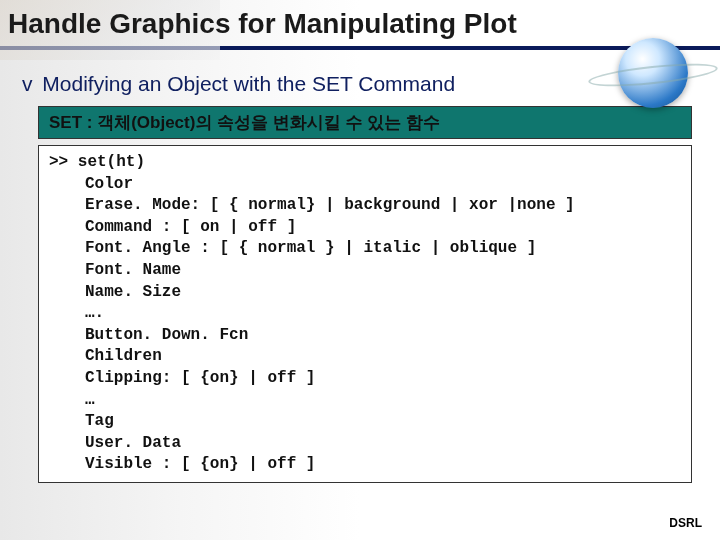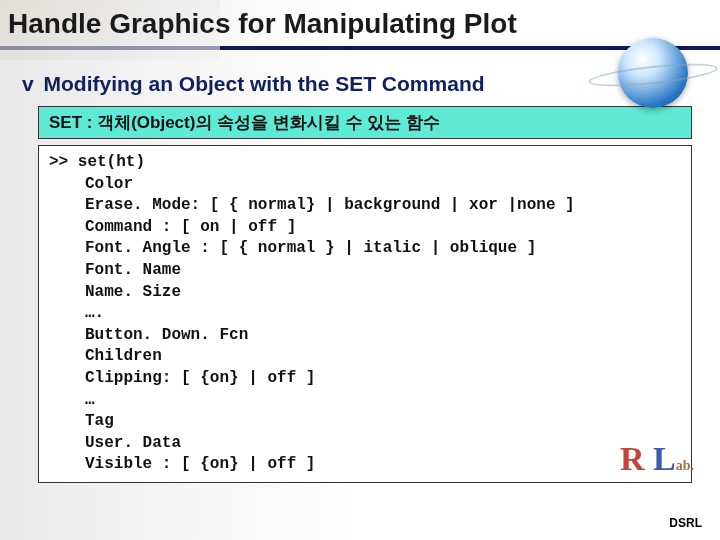--- a/index.html
+++ b/index.html
@@ -42,32 +42,32 @@
     left: -30px; right: -30px;
     top: 28px;
     height: 14px;
     border: 2px solid #8aa;
     border-radius: 50%;
     transform: rotate(-6deg);
     opacity: 0.5;
   }
   .subtitle {
     font-size: 21px;
-    font-weight: bold;
+    font-weight: normal;
     color: #102060;
     padding: 22px 18px 6px 22px;
   }
   .bullet-diamond {
     color: #102060;
     margin-right: 4px;
   }
   .desc-box {
     margin: 4px 28px 6px 38px;
     border: 1px solid #333;
-    background: #5eead4;
+    background: #0f766e;
     padding: 4px 10px 4px 10px;
   }
   .desc-line1 {
     font-size: 17px;
     font-weight: bold;
     color: #111;
   }
   .desc-line2 {
     font-size: 17px;
     font-weight: bold;
@@ -157,19 +157,15 @@
 <span class="indent"></span><span>….</span>
 <span class="indent"></span><span>Button. Down. Fcn</span>
 <span class="indent"></span><span>Children</span>
 <span class="indent"></span><span>Clipping: [ {on} | off ]</span>
 <span class="indent"></span><span>…</span>
 <span class="indent"></span><span>Tag</span>
 <span class="indent"></span><span>User. Data</span>
 <span class="indent"></span><span>Visible : [ {on} | off ]</span></div>
 
 <div class="watermark">
-  <div class="wm-bot">
-    <span class="r">R</span>
-    <span class="l">L</span><span class="ab">ab.</span>
-  </div>
 </div>
 
 <div class="footer-label">DSRL</div>
 
 </body></html>

